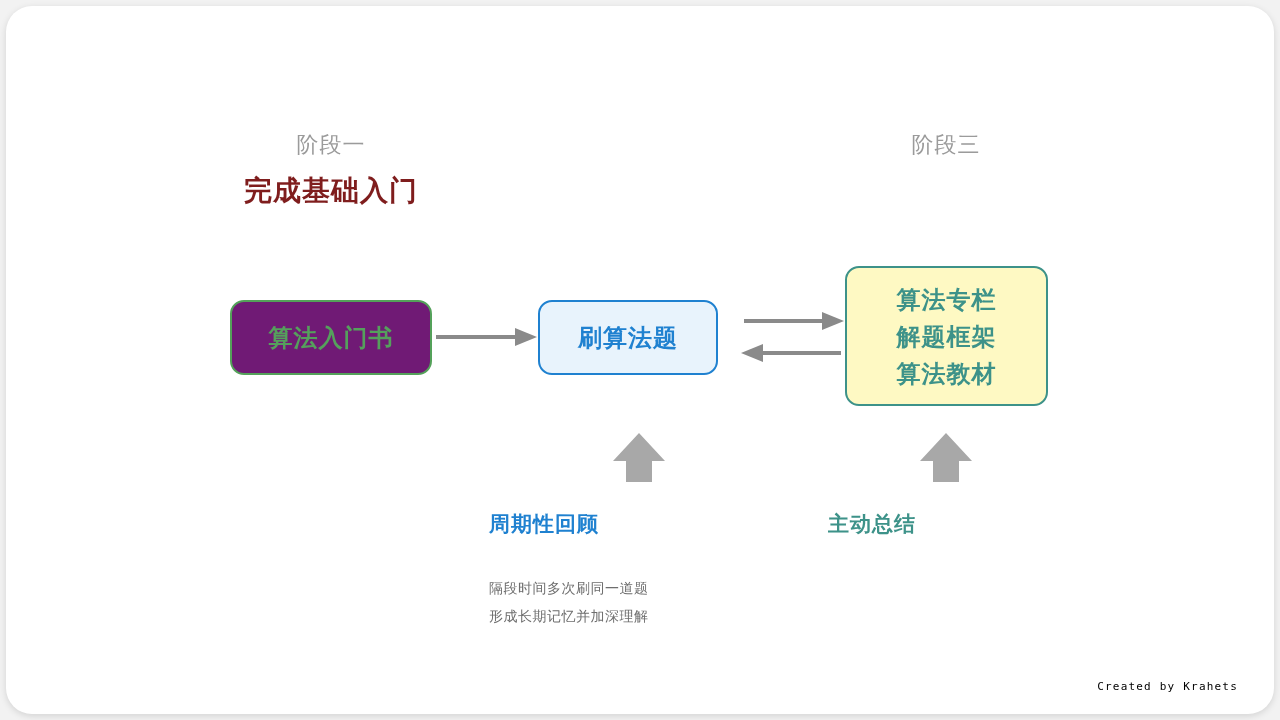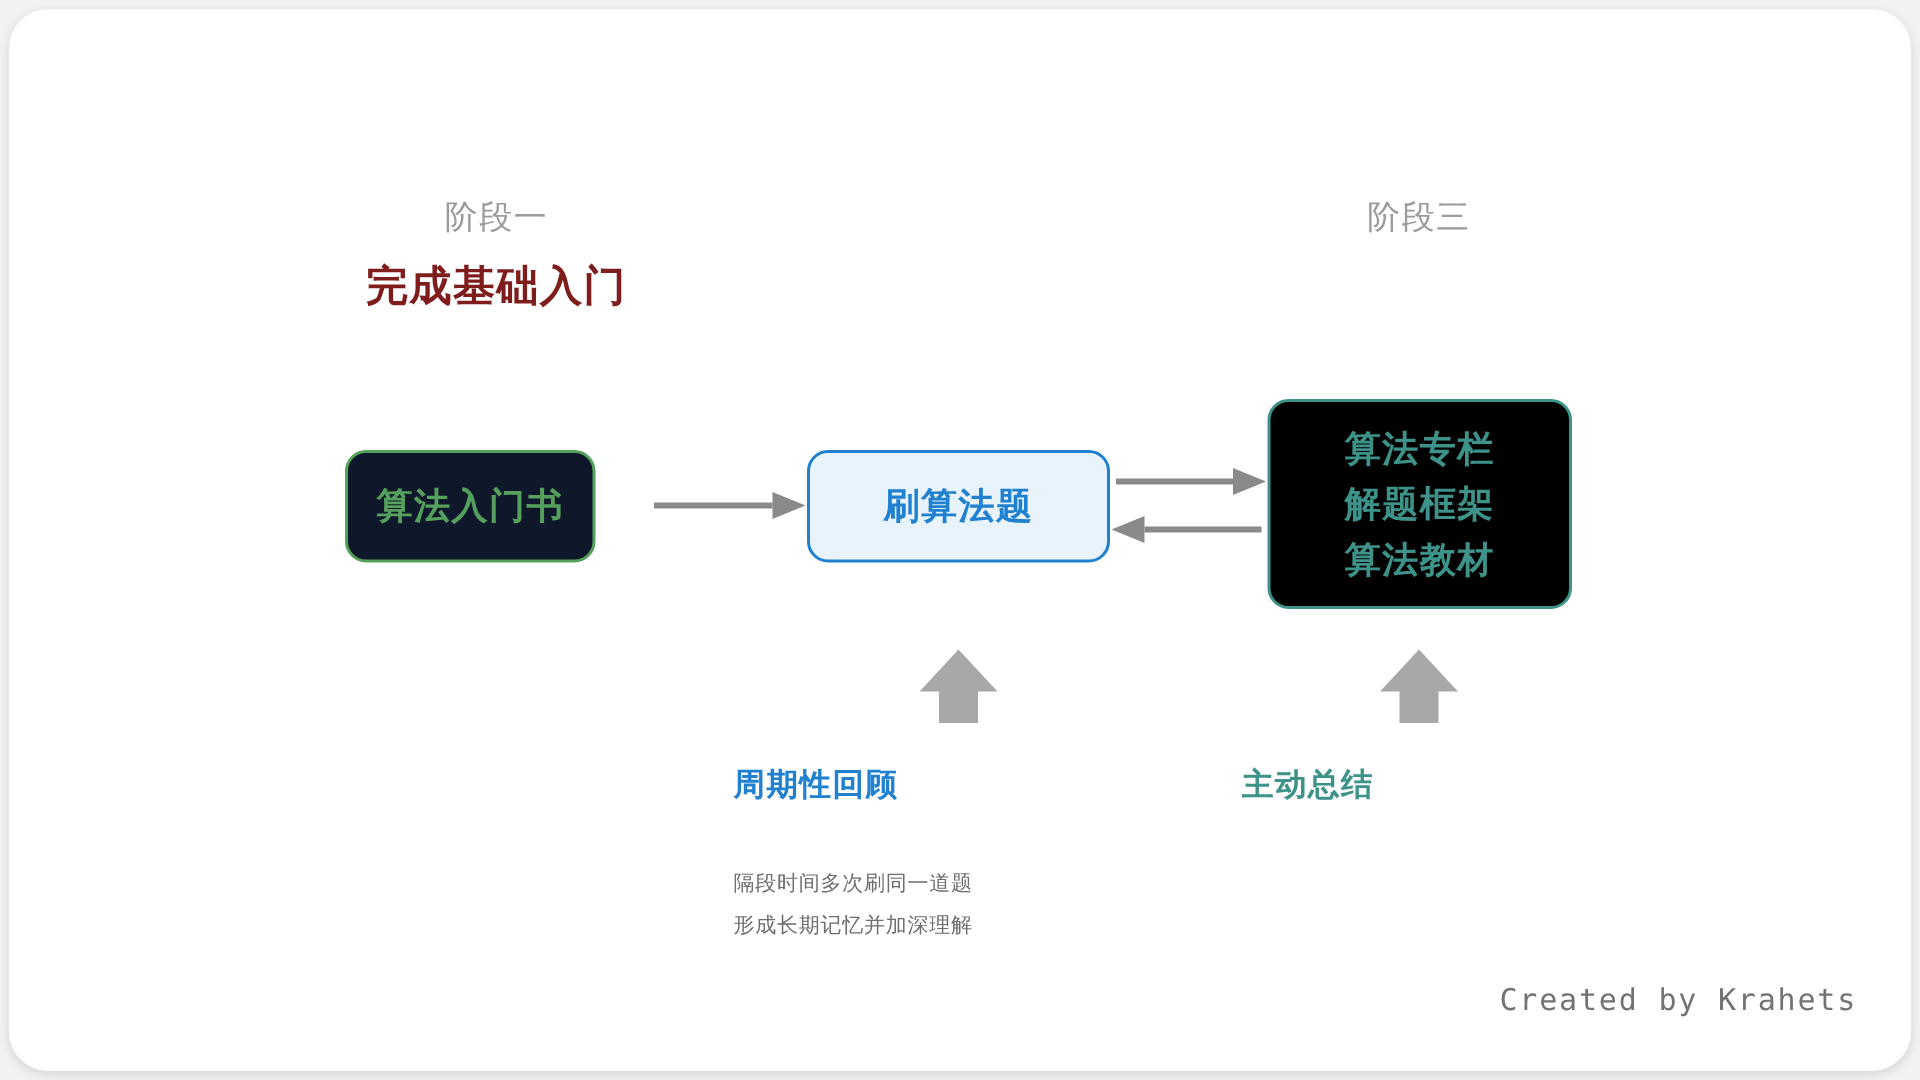--- a/index.html
+++ b/index.html
@@ -66,36 +66,36 @@
     align-items: center;
     justify-content: center;
     font-weight: bold;
     font-size: 24px;
     letter-spacing: 1px;
   }
   .node .node-line { line-height: 37px; white-space: nowrap; }
 
   #node-book {
     left: 230px; top: 300px;
-    width: 167px; height: 75px;
-    background: #0f172a;
+    width: 202px; height: 75px;
+    background: #701a75;
     border: 2px solid #54a15a;
     color: #55a05c;
   }
   #node-practice {
     left: 538px; top: 300px;
-    width: 202px; height: 75px;
+    width: 180px; height: 75px;
     background: #e8f3fc;
     border: 2px solid #1f81d0;
     color: #1f81d0;
   }
   #node-resources {
     left: 845px; top: 266px;
     width: 203px; height: 140px;
-    background: #000000;
+    background: #fef9c3;
     border: 2px solid #3d9289;
     color: #3d9289;
   }
 
   
   #arrow-layer {
     position: absolute;
     left: 0; top: 0;
     width: 1280px; height: 720px;
     pointer-events: none;
@@ -124,24 +124,24 @@
   }
   #note-review { left: 489px; top: 510px; }
   #note-review .note-title { color: #1f81d0; }
   #note-summary { left: 828px; top: 510px; }
   #note-summary .note-title { color: #3d9289; }
 
   
   #footer-credit {
     position: absolute;
     right: 42px;
-    bottom: 42px;
+    bottom: 27px;
     font-family: "DejaVu Sans Mono", "Liberation Mono", monospace;
-    font-size: 20px;
-    color: #737373;
+    font-size: 11px;
+    color: #000000;
     letter-spacing: 1.2px;
     white-space: nowrap;
   }
 </style>
 </head>
 <body>
 
 <div id="canvas">
   <div class="card"></div>
 

